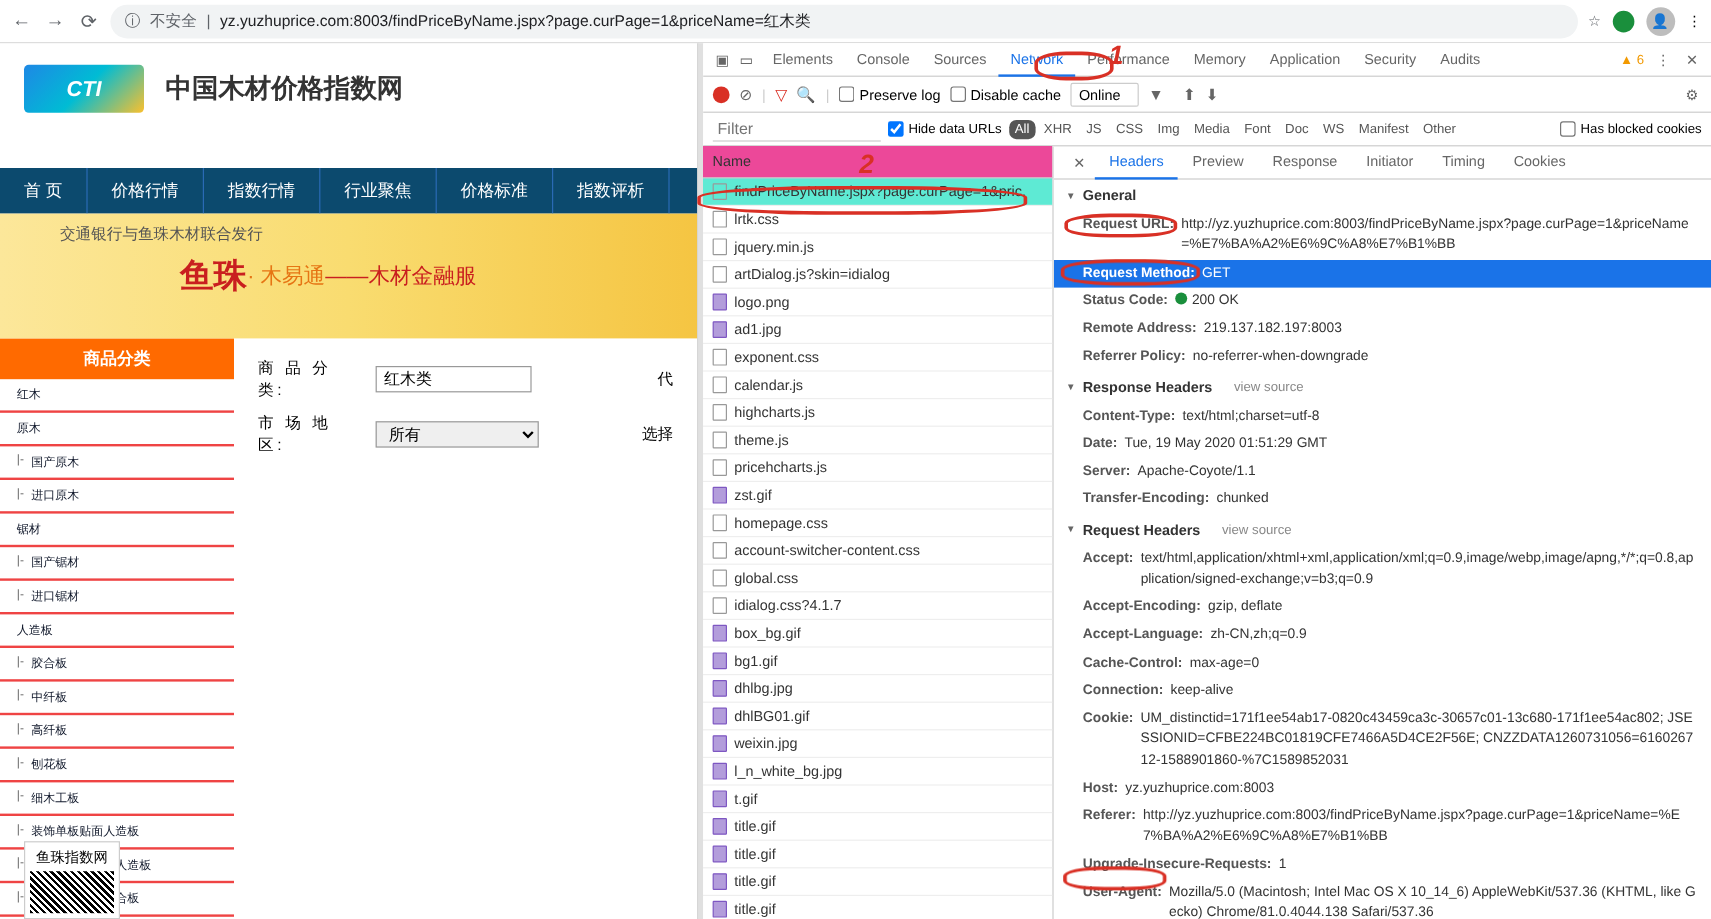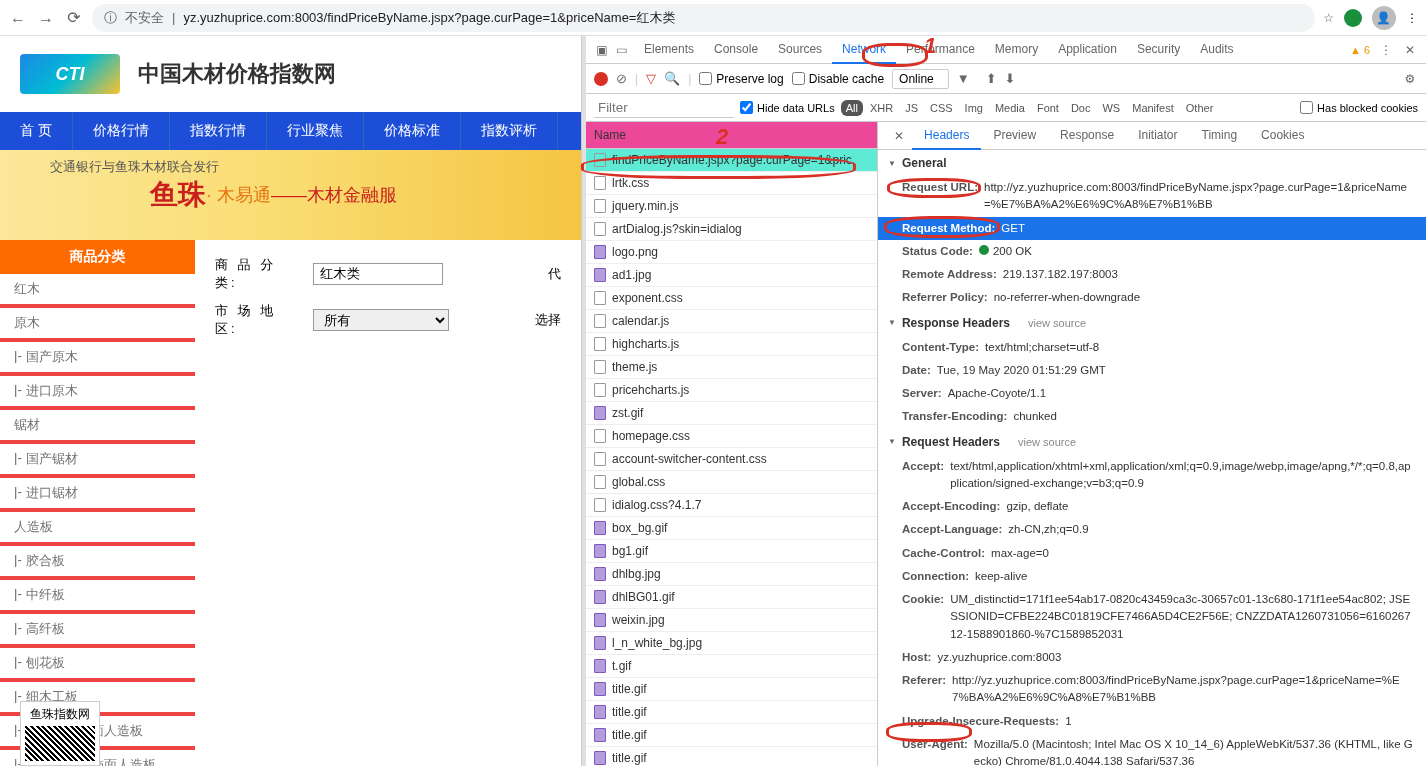--- a/index.html
+++ b/index.html
@@ -17,29 +17,29 @@
 
 
 .main-area { display: flex; height: 730px; }
 .page-side { width: 582px; position: relative; overflow: hidden; border-right: 1px solid #ccc; }
 .devtools-side { flex: 1; display: flex; flex-direction: column; background: #fff; }
 
 
 .page-header { display: flex; align-items: center; padding: 18px 20px; gap: 18px; }
 .logo-box { width: 100px; height: 40px; background: linear-gradient(135deg, #1e88e5, #00bcd4, #fbc02d); border-radius: 4px; display:flex;align-items:center;justify-content:center;color:#fff;font-weight:bold;font-size:18px;font-style:italic; }
 .page-title { font-size: 22px; font-weight: bold; color: #333; }
-.nav-bar { background: #1d4ed8; height: 38px; display: flex; align-items: center; }
+.nav-bar { background: #0c4a6e; height: 38px; display: flex; align-items: center; margin-top: 28px; }
 .nav-item { color: #fff; padding: 0 20px; font-size: 14px; height: 100%; display:flex; align-items:center; border-right: 1px solid #2a6ab5; }
-.banner { height: 90px; background: linear-gradient(90deg, #fce79a, #f9dc70, #f5c542); display:flex; align-items:center; padding-left: 50px; font-size: 14px; color: #333; position:relative; overflow:hidden; }
+.banner { height: 104px; background: linear-gradient(90deg, #fce79a, #f9dc70, #f5c542); display:flex; align-items:center; padding-left: 50px; font-size: 14px; color: #333; position:relative; overflow:hidden; }
 .banner-brand { color: #c91f1f; font-size: 28px; font-weight:bold; margin-left: 100px; }
 .banner-sub { color: #e67514; font-size: 18px; margin-left: 0; }
 .content-row { display: flex; }
 .sidebar { width: 195px; }
 .sidebar-header { background: #ff6a00; color: #fff; text-align: center; padding: 8px 0; font-size: 14px; font-weight: bold; }
-.sidebar-item { padding: 6px 14px; font-size: 13px; color: #737373; border-bottom: 4px solid #ef4444; }
+.sidebar-item { padding: 6px 14px; font-size: 10px; color: #0f172a; border-bottom: 2px solid #ef4444; }
 .sidebar-sub { padding-left: 26px; position:relative; }
 .sidebar-sub::before { content: "|-"; position:absolute; left:14px; color:#666; }
 .form-area { flex: 1; padding: 16px 20px; }
 .form-row { display: flex; align-items: center; gap: 8px; margin-bottom: 10px; font-size: 13px; }
 .form-label { width: 90px; text-align: left; letter-spacing: 3px; }
 .form-input { border: 1px solid #999; padding: 2px 6px; width: 130px; height: 22px; }
 .form-select { border: 1px solid #999; padding: 2px 6px; width: 136px; height: 22px; background:#efefef; }
 .qr-popup { position: absolute; bottom: 0; left: 20px; background: #fff; border: 1px solid #ccc; padding: 4px; text-align:center; font-size:12px; }
 .qr-code { width: 70px; height: 35px; background: repeating-linear-gradient(45deg, #000, #000 2px, #fff 2px, #fff 4px); margin-top:3px; }
 

